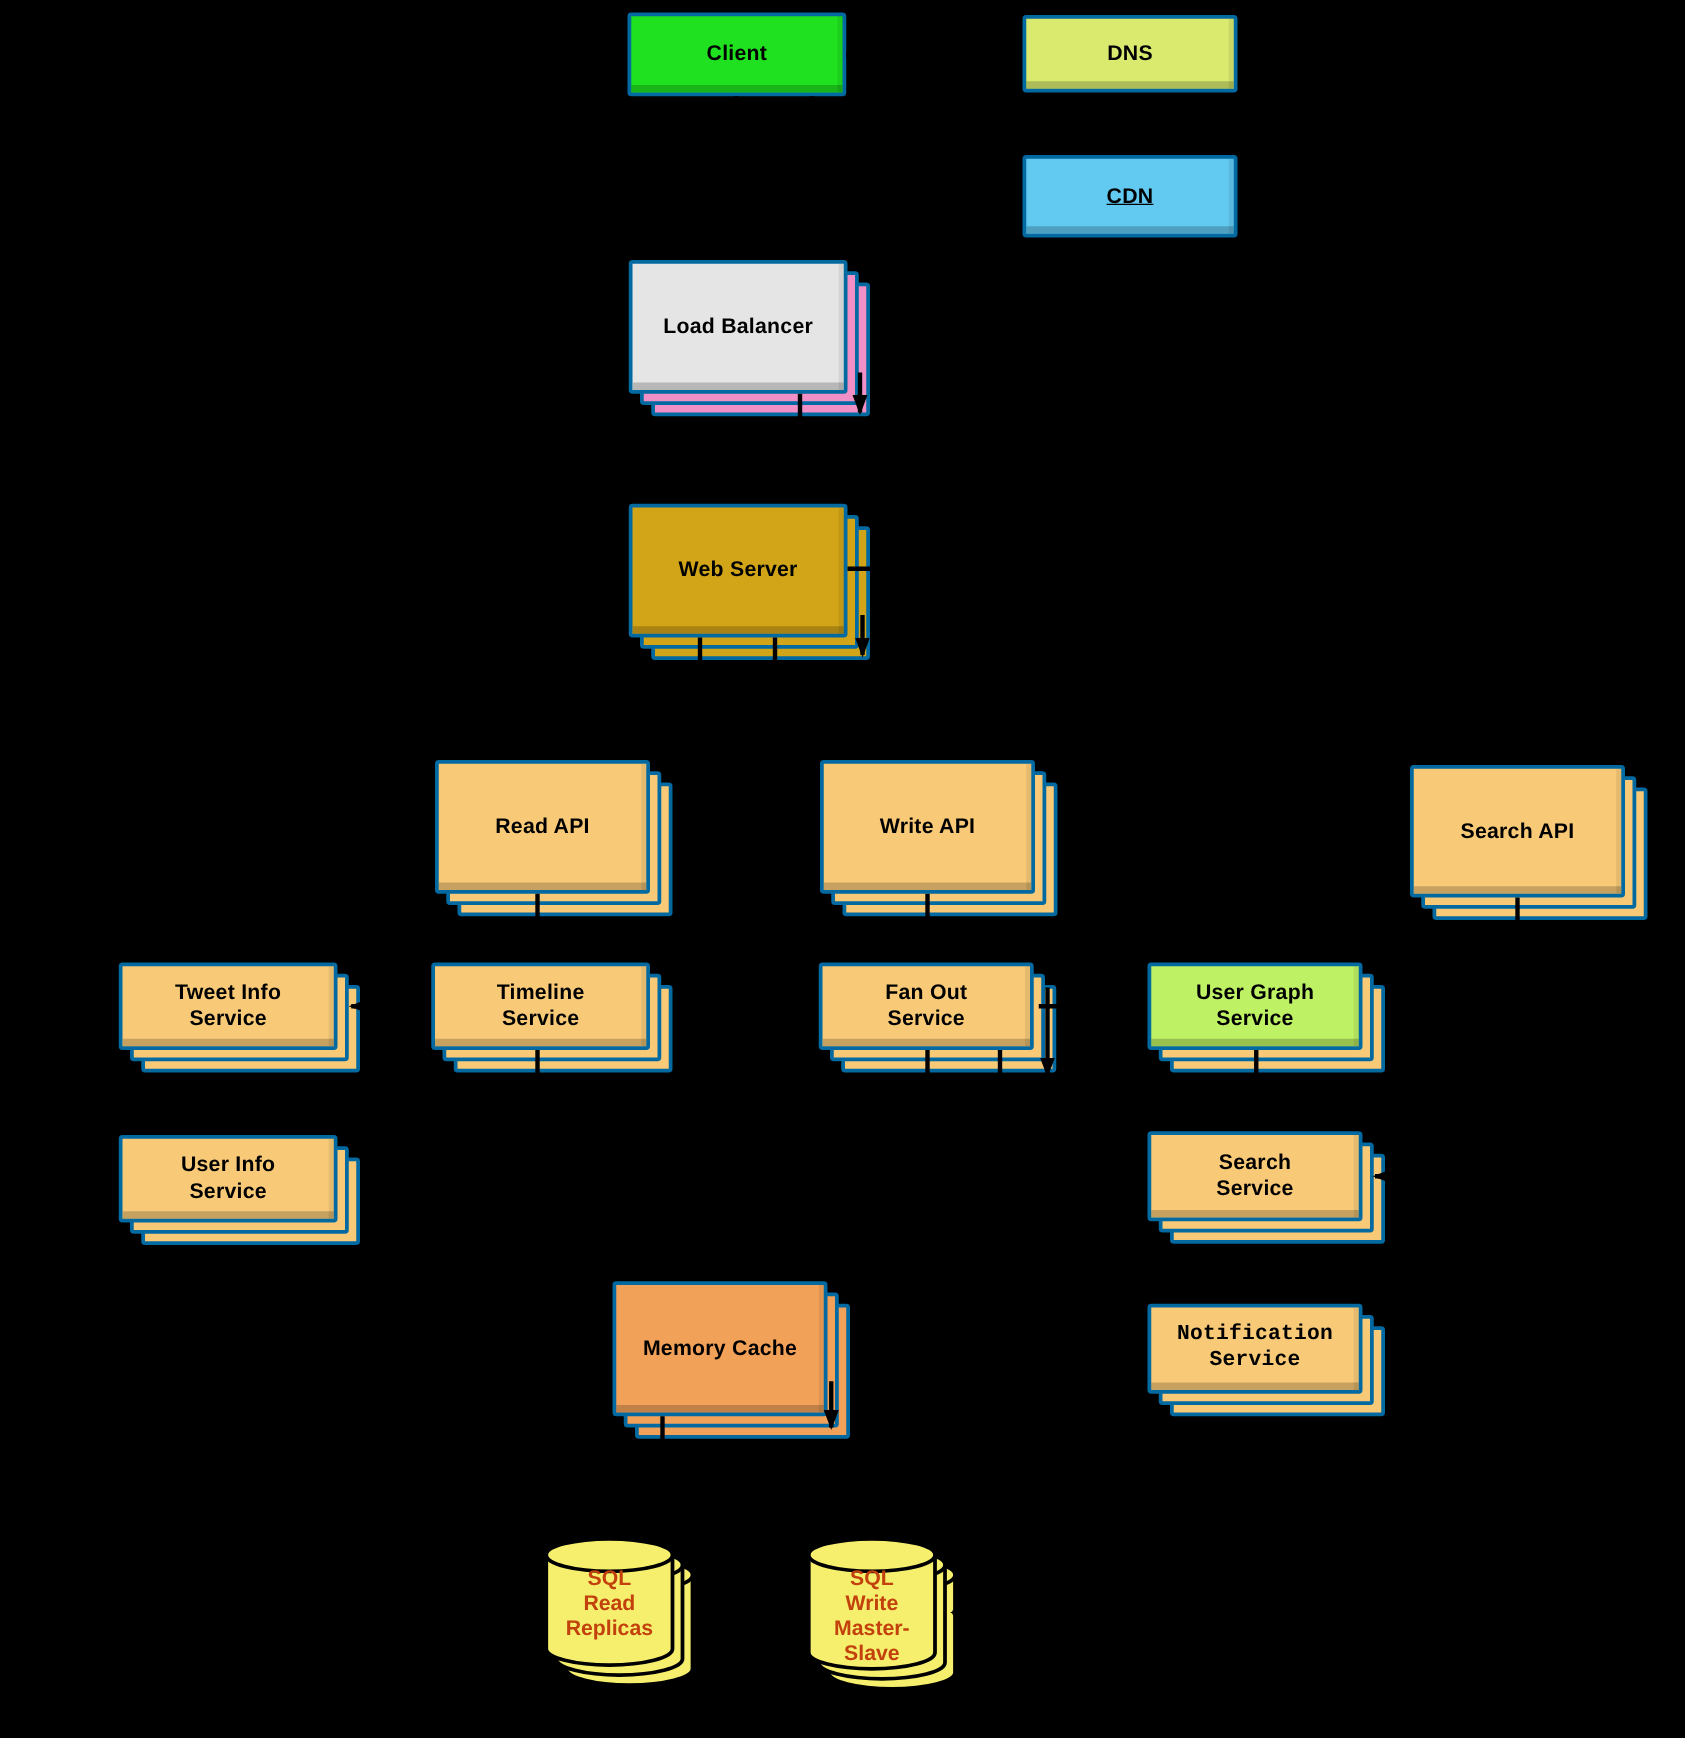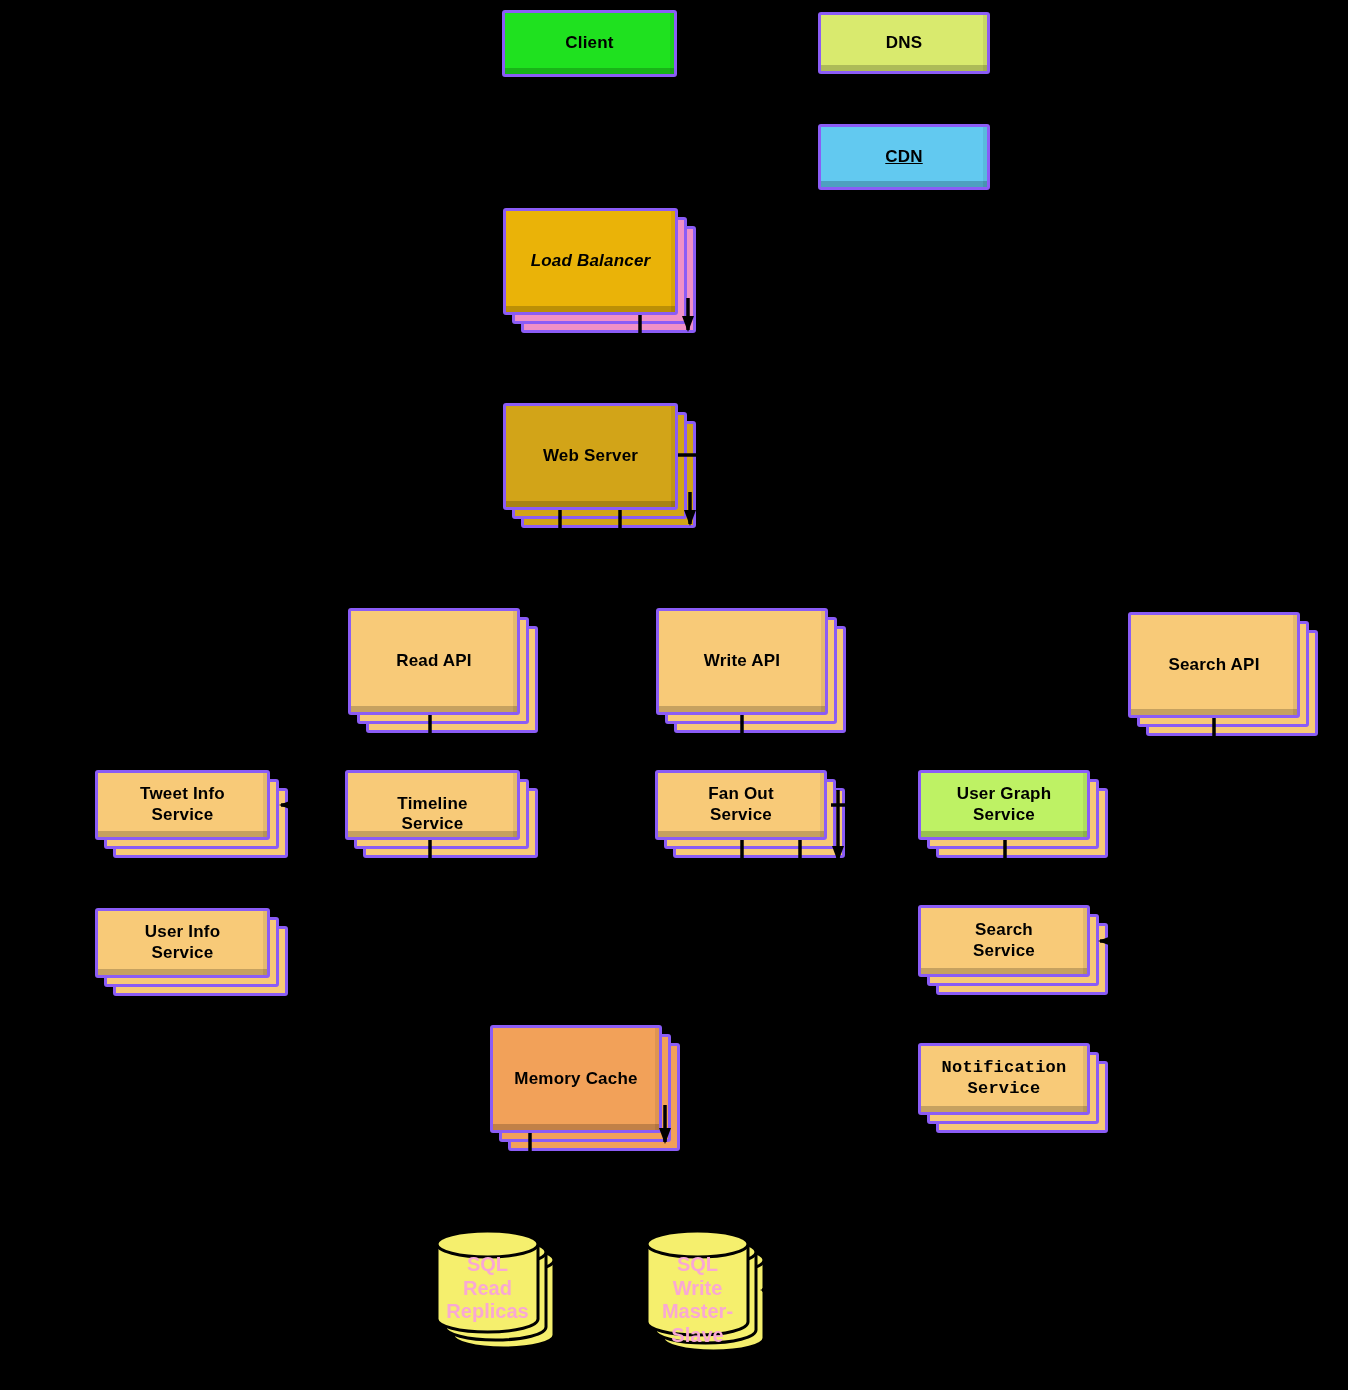--- a/index.html
+++ b/index.html
@@ -1,26 +1,26 @@
 <!DOCTYPE html>
 <html><head>
 <meta charset="utf-8">
 <style>
   html,body{margin:0;padding:0;background:#000;}
   body{width:1348px;height:1390px;position:relative;overflow:hidden;
        font-family:"Liberation Sans","DejaVu Sans",sans-serif;}
   #canvas{position:absolute;left:0;top:0;width:1348px;height:1390px;}
   .node{position:absolute;z-index:1;}
-  .layer,.face{position:absolute;border:3px solid #8b5cf6;border-radius:3px;box-sizing:border-box;}
+  .layer,.face{position:absolute;border:3px solid #0369a1;border-radius:3px;box-sizing:border-box;}
   .face{display:flex;align-items:center;justify-content:center;text-align:center;color:#000;
         box-shadow:inset 0 -6px 0 rgba(0,0,0,0.20), inset -4px 0 0 rgba(0,0,0,0.08);}
   .label{white-space:pre-line;line-height:1.22;font-weight:700;font-size:17px;padding:2px 6px;
          letter-spacing:0.2px;}
   .cyl-label{position:absolute;left:0;top:25px;width:100%;text-align:center;font-weight:700;
-             font-size:20px;line-height:1.18;white-space:pre-line;color:#f9a8d4;z-index:3;}
+             font-size:17px;line-height:1.18;white-space:pre-line;color:#c2410c;z-index:3;}
   #edges{position:absolute;left:0;top:0;z-index:2;pointer-events:none;}
   .edge{stroke:#000;stroke-width:3.5;fill:none;}
 </style>
 </head>
 <body>
 
 <div id="canvas" style="background: rgb(0, 0, 0);">
   <svg id="edges" width="1348" height="1390" viewBox="0 0 1348 1390">
     <defs>
       <marker id="arrow" markerWidth="18" markerHeight="14" refX="14" refY="6" orient="auto" markerUnits="userSpaceOnUse">
@@ -63,21 +63,21 @@
       </div>
     </div>
     <div class="node" style="left: 818px; top: 124px;">
       <div class="face" style="width: 172px; height: 66px; background: rgb(98, 201, 240); text-decoration: underline;">
         <span class="label">CDN</span>
       </div>
     </div>
     <div class="node" style="left: 503px; top: 208px;">
       <div class="layer" style="left: 18px; top: 18px; width: 175px; height: 107px; background: rgb(240, 144, 199);"></div>
       <div class="layer" style="left: 9px; top: 9px; width: 175px; height: 107px; background: rgb(240, 144, 199);"></div>
-      <div class="face" style="width: 175px; height: 107px; background: #eab308; font-style: italic;">
+      <div class="face" style="width: 175px; height: 107px; background: #e5e5e5;">
         <span class="label">Load Balancer</span>
       </div>
     </div>
     <div class="node" style="left: 503px; top: 403px;">
       <div class="layer" style="left: 18px; top: 18px; width: 175px; height: 107px; background: rgb(210, 164, 24);"></div>
       <div class="layer" style="left: 9px; top: 9px; width: 175px; height: 107px; background: rgb(210, 164, 24);"></div>
       <div class="face" style="width: 175px; height: 107px; background: rgb(210, 164, 24);">
         <span class="label">Web Server</span>
       </div>
     </div>
@@ -106,21 +106,21 @@
       <div class="layer" style="left: 18px; top: 18px; width: 175px; height: 70px; background: rgb(248, 202, 120);"></div>
       <div class="layer" style="left: 9px; top: 9px; width: 175px; height: 70px; background: rgb(248, 202, 120);"></div>
       <div class="face" style="width: 175px; height: 70px; background: rgb(248, 202, 120);">
         <span class="label">Tweet Info
 Service</span>
       </div>
     </div>
     <div class="node" style="left: 345px; top: 770px;">
       <div class="layer" style="left: 18px; top: 18px; width: 175px; height: 70px; background: rgb(248, 202, 120);"></div>
       <div class="layer" style="left: 9px; top: 9px; width: 175px; height: 70px; background: rgb(248, 202, 120);"></div>
-      <div class="face" style="width: 175px; height: 70px; background: rgb(248, 202, 120); align-items: flex-end;">
+      <div class="face" style="width: 175px; height: 70px; background: rgb(248, 202, 120);">
         <span class="label">Timeline
 Service</span>
       </div>
     </div>
     <div class="node" style="left: 655px; top: 770px;">
       <div class="layer" style="left: 18px; top: 18px; width: 172px; height: 70px; background: rgb(248, 202, 120);"></div>
       <div class="layer" style="left: 9px; top: 9px; width: 172px; height: 70px; background: rgb(248, 202, 120);"></div>
       <div class="face" style="width: 172px; height: 70px; background: rgb(248, 202, 120);">
         <span class="label">Fan Out
 Service</span>

